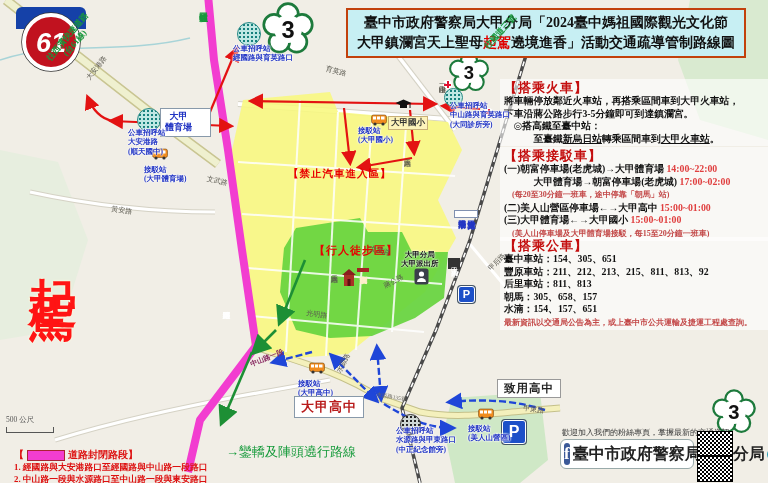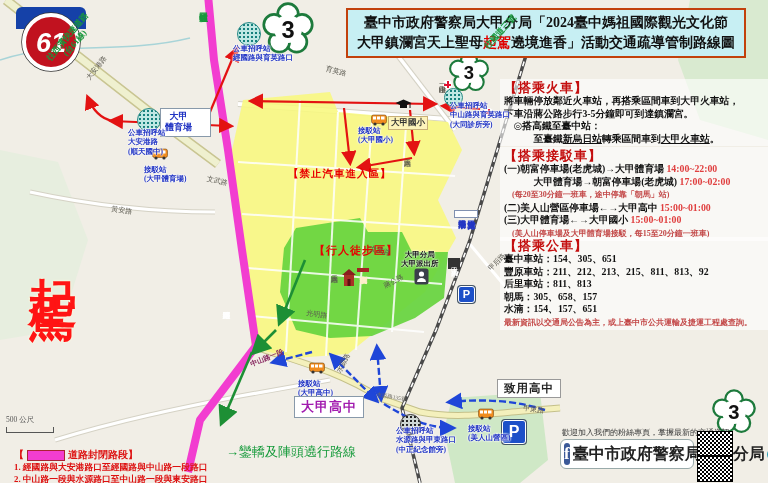--- a/index.html
+++ b/index.html
@@ -16,21 +16,21 @@
   .panel-header{color:#c40f0f;font-size:13px;font-weight:bold;letter-spacing:1px;line-height:15px;}
   .pline{font-size:9.8px;font-weight:bold;line-height:12.5px;color:#111;white-space:nowrap;}
   .seg-k{color:#111;} .seg-r{color:#e04040;} .seg-u{color:#111;text-decoration:underline;}
   .seg-s{color:#c34848;font-size:8px;}
   
   .maplabel{position:absolute;white-space:pre;transform-origin:left top;z-index:6;}
   .blue{color:#2336c4;font-size:7.5px;font-weight:bold;text-align:left;line-height:1.25;
     text-shadow:0 0 2px #fff,0 0 2px #fff,0 0 2px #fff;}
   .blue-box{background:#fff;border:1px solid #8899aa;color:#2336c4;font-size:9px;font-weight:bold;
     text-align:center;line-height:1.25;padding:2px 18px 2px 4px;}
-  .blue-box-lg{background:#fff;border:1px solid #8899aa;color:#a21caf;font-size:13px;font-weight:bold;
+  .blue-box-lg{background:#fff;border:1px solid #8899aa;color:#b91c1c;font-size:13px;font-weight:bold;
     letter-spacing:1px;padding:1px 6px;}
   .black-box{background:#fff;border:1px solid #999;color:#222;font-size:11.5px;font-weight:bold;
     letter-spacing:1px;padding:1px 6px;}
   .yellow-box{background:#fdf3bb;border:1px solid #c8b078;color:#333;font-size:8.5px;font-weight:bold;padding:0 2px;}
   .redzone{color:#e80000;font-size:10.5px;font-weight:bold;letter-spacing:1px;}
   .redzone2{color:#e80000;font-size:11px;font-weight:bold;letter-spacing:1px;}
   .black-sm{color:#111;font-size:7.5px;font-weight:bold;text-align:center;line-height:1.25;
     text-shadow:0 0 2px #fff,0 0 2px #fff;}
   .temple{background:#a32222;color:#ffeecc;font-size:7.5px;font-weight:bold;padding:2px 1px;}
   .blue-vert{background:#fff;border:1px solid #8090b0;color:#2336c4;font-size:8px;font-weight:bold;

